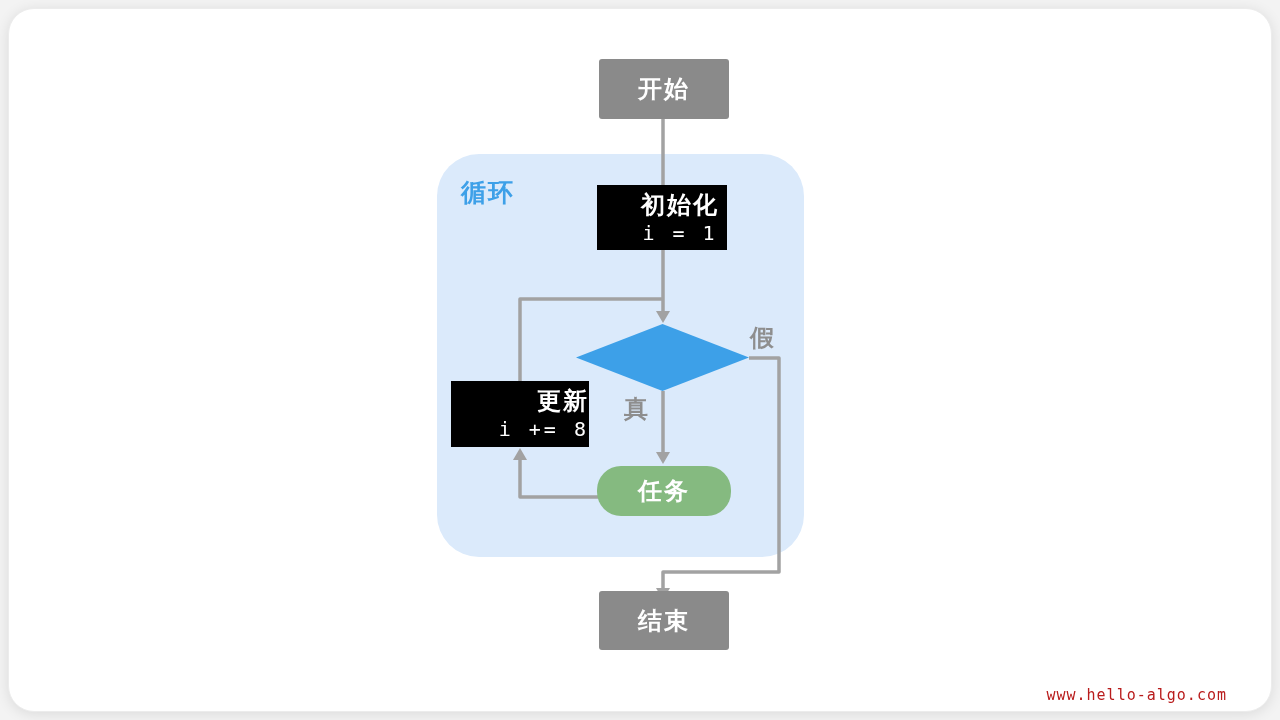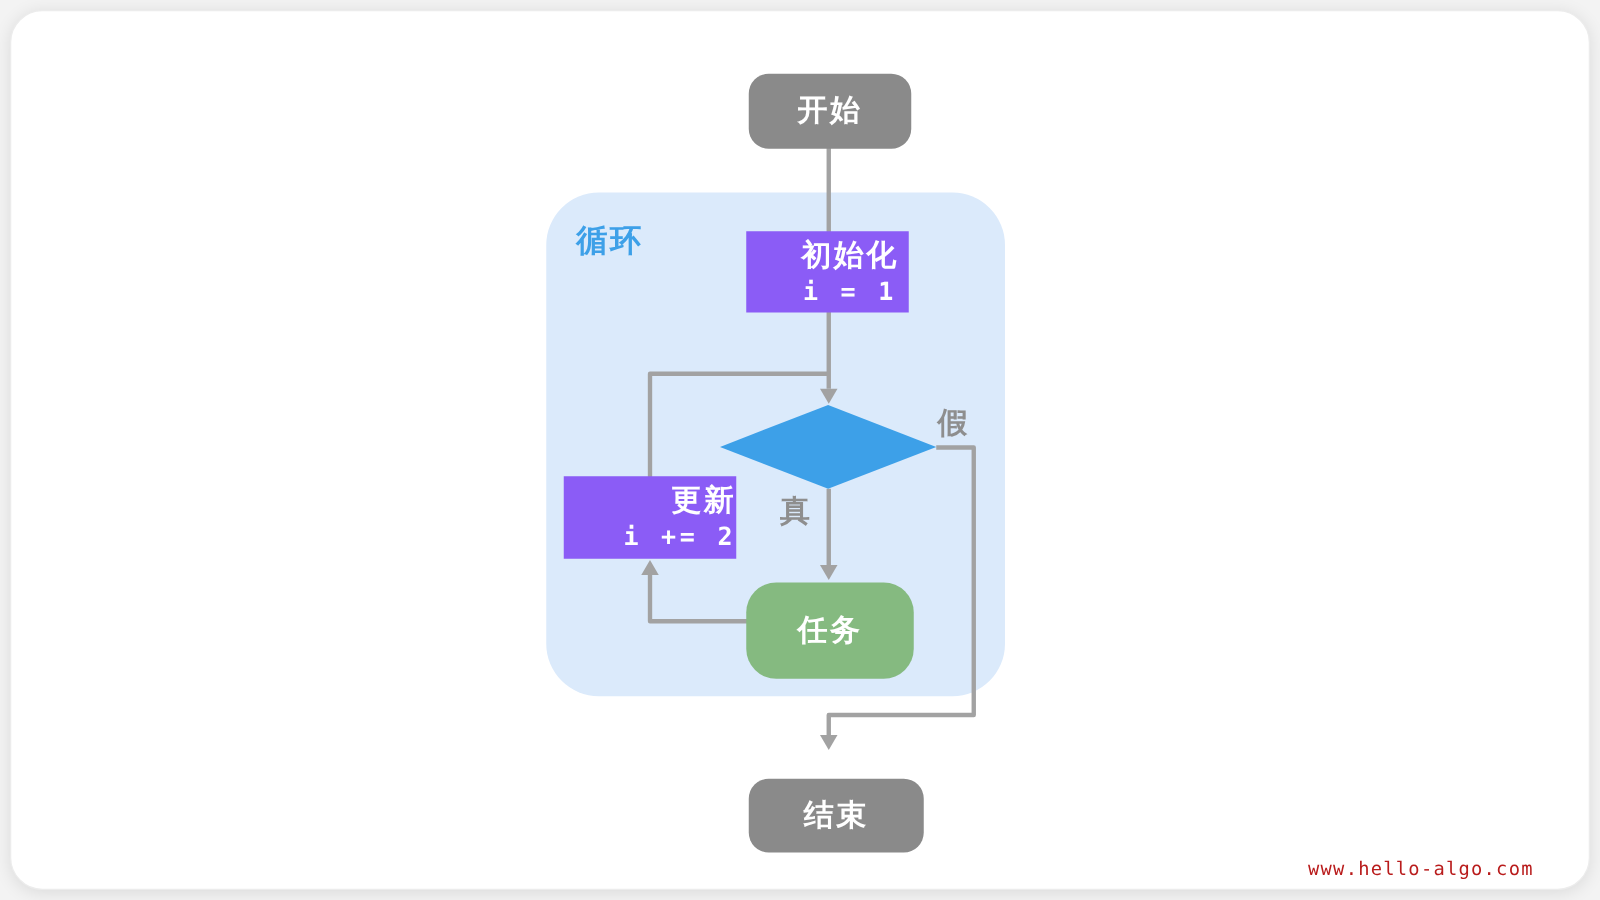--- a/index.html
+++ b/index.html
@@ -53,35 +53,35 @@
   }
   .node .cjk {
     font-size: 24px;
     font-weight: 700;
     letter-spacing: 2px;
     line-height: 1.25;
   }
   .node .code {
     font-family: "DejaVu Sans Mono", monospace;
     font-size: 20px;
-    font-weight: 700;
+    font-weight: 400;
     letter-spacing: 3px;
     line-height: 1.3;
   }
   .terminal {
     background: #8a8a8a;
-    border-radius: 16px;
+    border-radius: 3px;
   }
-  .process-blue { background: #8b5cf6; padding-left: 36px; }
+  .process-blue { background: #000000; padding-left: 36px; }
   .process-green { background: #85ba80; }
   .node-start { left: 590px; top: 50px;  width: 130px; height: 60px; }
   .node-init  { left: 588px; top: 176px; width: 130px; height: 65px; }
   .node-update{ left: 442px; top: 372px; width: 138px; height: 66px; align-items: flex-end; }
-  .node-task  { left: 588px; top: 457px; width: 134px; height: 77px; border-radius: 24px; }
-  .node-end   { left: 590px; top: 614px; width: 140px; height: 59px; }
+  .node-task  { left: 588px; top: 457px; width: 134px; height: 50px; border-radius: 24px; }
+  .node-end   { left: 590px; top: 582px; width: 130px; height: 59px; }
   .node-cond {
     left: 567px; top: 315px;
     width: 173px; height: 67px;
     background: transparent;
   }
   .node-cond .code {
     font-size: 25px;
     letter-spacing: 4px;
   }
   .edge-label {
@@ -144,21 +144,21 @@
     <div class="code">i = 1</div>
   </div>
 
 
   <div class="edge-label edge-label-false">假</div>
 
   <div class="edge-label edge-label-true">真</div>
 
   <div class="node process-blue node-update">
     <div class="cjk">更新</div>
-    <div class="code">i += 2</div>
+    <div class="code">i += 8</div>
   </div>
 
   <div class="node process-green node-task">
     <div class="cjk">任务</div>
   </div>
 
   <div class="node terminal node-end">
     <div class="cjk">结束</div>
   </div>
 

